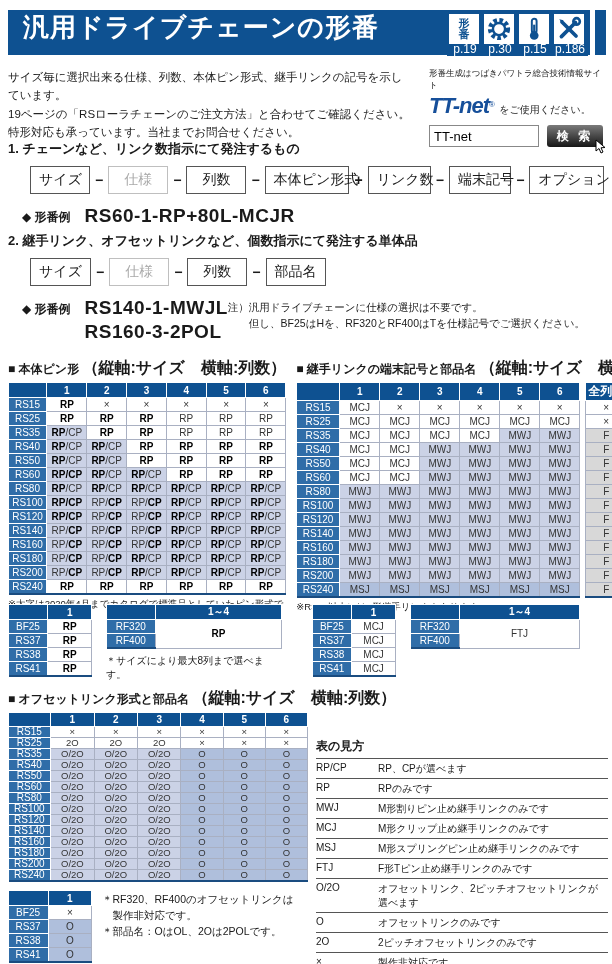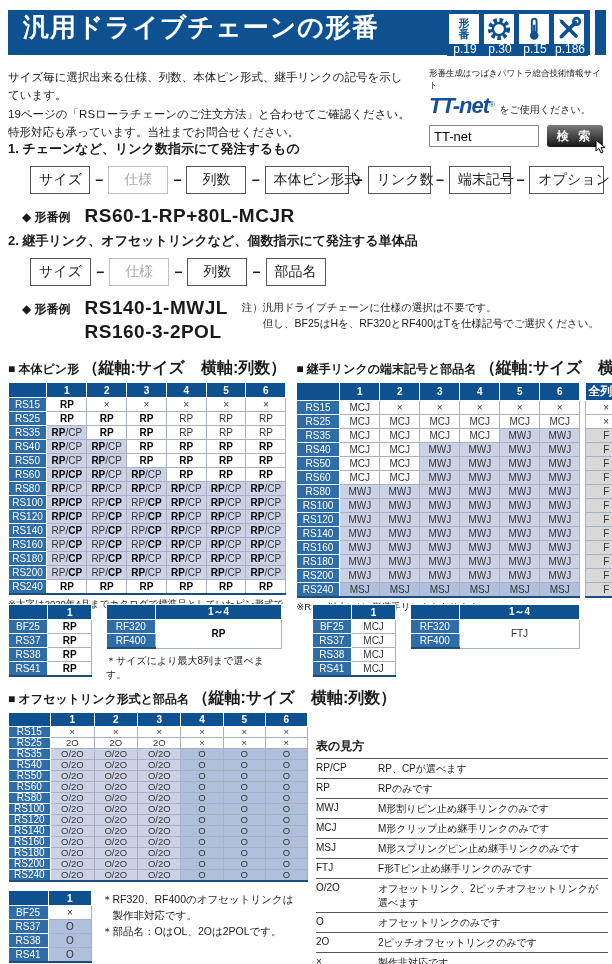--- a/index.html
+++ b/index.html
@@ -30,21 +30,21 @@
   .cursor{position:absolute;right:-4px;bottom:-8px;}
   
   .sec-head{font-size:13px;font-weight:bold;margin:0 0 8px 0;}
   .flow{display:flex;align-items:center;gap:5px;margin-left:22px;flex-wrap:nowrap;}
   .fbox{border:1px solid #555;background:#fff;font-size:14px;padding:4px 8px;text-align:center;min-width:42px;white-space:nowrap;}
   .fbox.gray{color:#aaa;border-color:#bfbfbf;}
   .fop{font-size:14px;font-weight:bold;}
   .ex-row{display:flex;align-items:flex-start;margin:10px 0 0 14px;}
   .ex-label{font-size:12px;font-weight:bold;margin-top:5px;white-space:nowrap;}
   .ex-code{font-size:19px;font-weight:800;letter-spacing:.5px;margin-left:14px;line-height:1.25;}
-  .ex-note{font-size:10.5px;line-height:1.55;margin-left:14px;margin-top:3px;}
+  .ex-note{font-size:10.5px;line-height:1.55;margin-top:3px;}
   .s1{position:absolute;top:140px;left:8px;right:8px;}
   .s2{position:absolute;top:232px;left:8px;right:8px;}
   
   .tables-row{position:absolute;top:358px;left:8px;right:4px;display:flex;gap:10px;}
   .blk-title{font-size:12px;font-weight:bold;margin-bottom:3px;white-space:nowrap;}
   .blk-title .axis{font-weight:bold;font-size:16px;}
   table.grid{border-collapse:collapse;table-layout:fixed;}
   .grid th{background:#0E5191;color:#fff;font-size:10px;font-weight:bold;border:1px solid #fff;height:14px;padding:0 1px;}
   .grid td{height:13px;padding:0 1px;text-align:center;font-size:10px;line-height:12px;}
   .grid td.rl{background:#2F6DA8;color:#fff;border:1px solid #fff;border-left:none;text-align:center;font-size:10px;}

